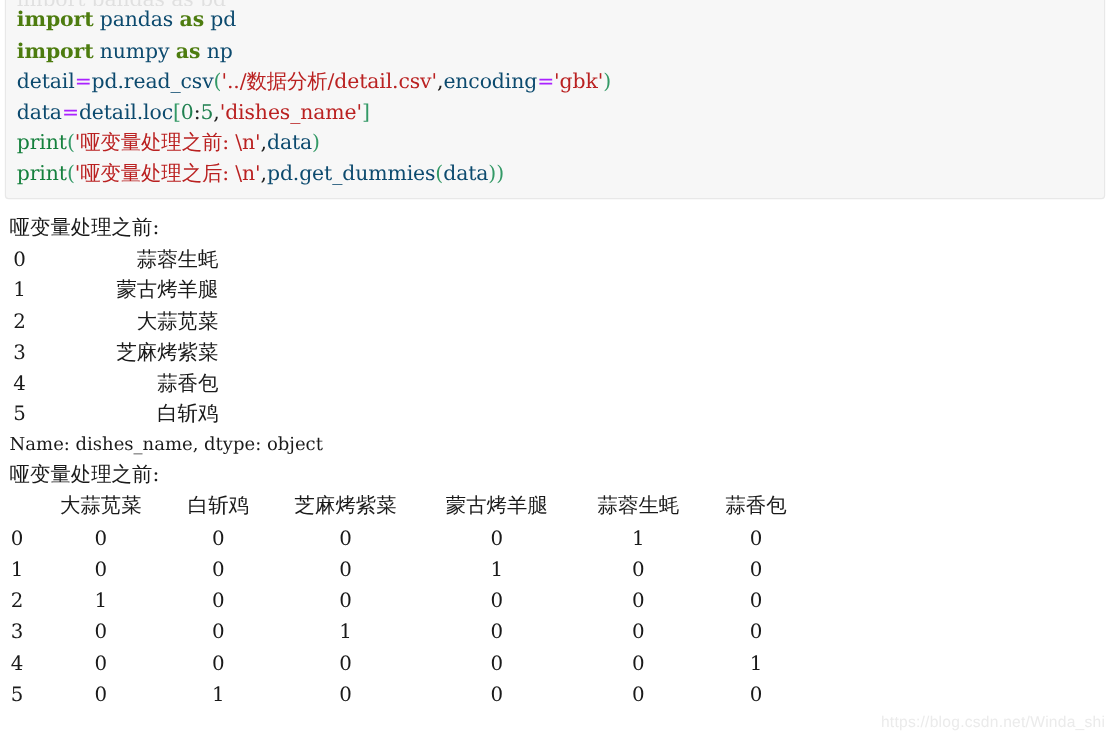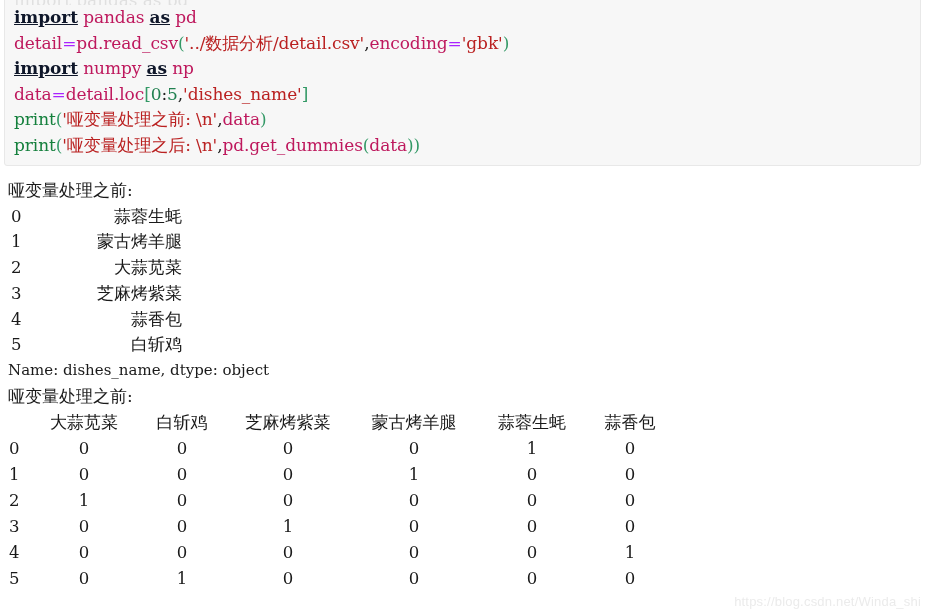--- a/index.html
+++ b/index.html
@@ -38,22 +38,22 @@
     white-space: pre;
     color: #202020;
     letter-spacing: -0.1px;
   }
   .code-line.ghost {
     opacity: 0.10;
     height: 10px;
     line-height: 10px;
     overflow: hidden;
   }
-  .kw   { color: #0f172a; font-weight: bold; text-decoration: underline; }
-  .name { color: #be185d; margin-top: 13px; }
+  .kw   { color: #4d7c0f; font-weight: bold; }
+  .name { color: #0c4a6e; margin-top: 13px; }
   .str  { color: #ba2121; }
   .num  { color: #208050; }
   .op   { color: #aa22ff; }
   .fn   { color: #15803d; }
   .paren{ color: #339966; }
   .punc { color: #202020; }
 
   
   .output {
     position: absolute;
@@ -151,22 +151,22 @@
   }
 </style>
 </head>
 <body>
 
 <div class="code-cell">
   <div class="code-inner">
     <div class="code-line ghost">import pandas as pd</div>
     <div id="code-lines">
         <div class="code-line"><span class="kw">import</span><span class="name"> pandas </span><span class="kw">as</span><span class="name"> pd</span></div>
+        <div class="code-line"><span class="kw">import</span><span class="name"> numpy </span><span class="kw">as</span><span class="name"> np</span></div>
         <div class="code-line"><span class="name">detail</span><span class="op">=</span><span class="name">pd.read_csv</span><span class="paren">(</span><span class="str">'../数据分析/detail.csv'</span><span class="punc">,</span><span class="name">encoding</span><span class="op">=</span><span class="str">'gbk'</span><span class="paren">)</span></div>
-        <div class="code-line"><span class="kw">import</span><span class="name"> numpy </span><span class="kw">as</span><span class="name"> np</span></div>
         <div class="code-line"><span class="name">data</span><span class="op">=</span><span class="name">detail.loc</span><span class="paren">[</span><span class="num">0</span><span class="punc">:</span><span class="num">5</span><span class="punc">,</span><span class="str">'dishes_name'</span><span class="paren">]</span></div>
         <div class="code-line"><span class="fn">print</span><span class="paren">(</span><span class="str">'哑变量处理之前: \n'</span><span class="punc">,</span><span class="name">data</span><span class="paren">)</span></div>
         <div class="code-line"><span class="fn">print</span><span class="paren">(</span><span class="str">'哑变量处理之后: \n'</span><span class="punc">,</span><span class="name">pd.get_dummies</span><span class="paren">(</span><span class="name">data</span><span class="paren">))</span></div>
       </div>
   </div>
 </div>
 
 <div class="output">
 
   <div class="out-line cjk">哑变量处理之前:</div>

